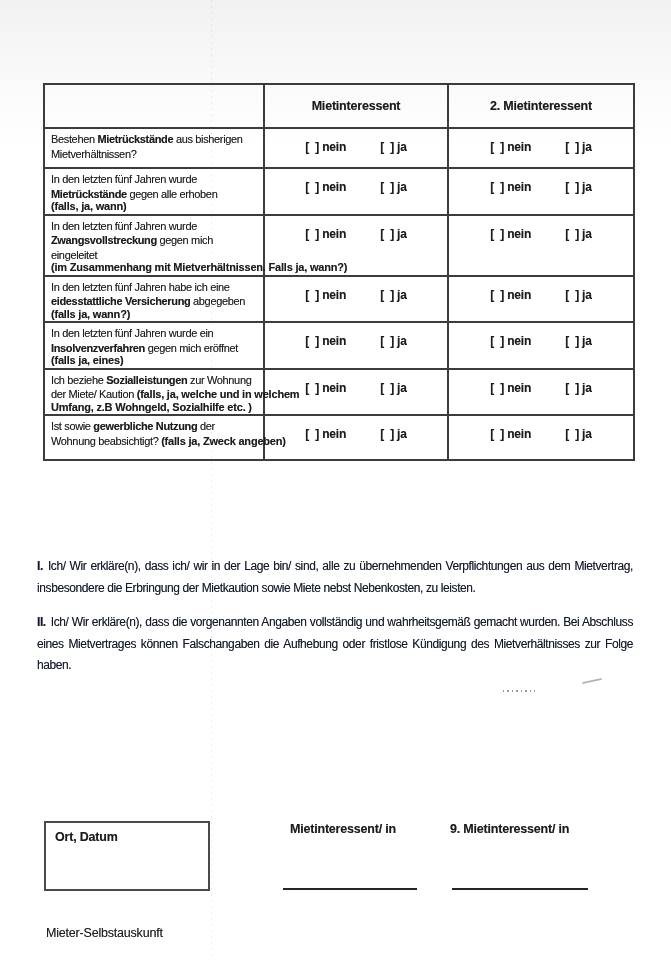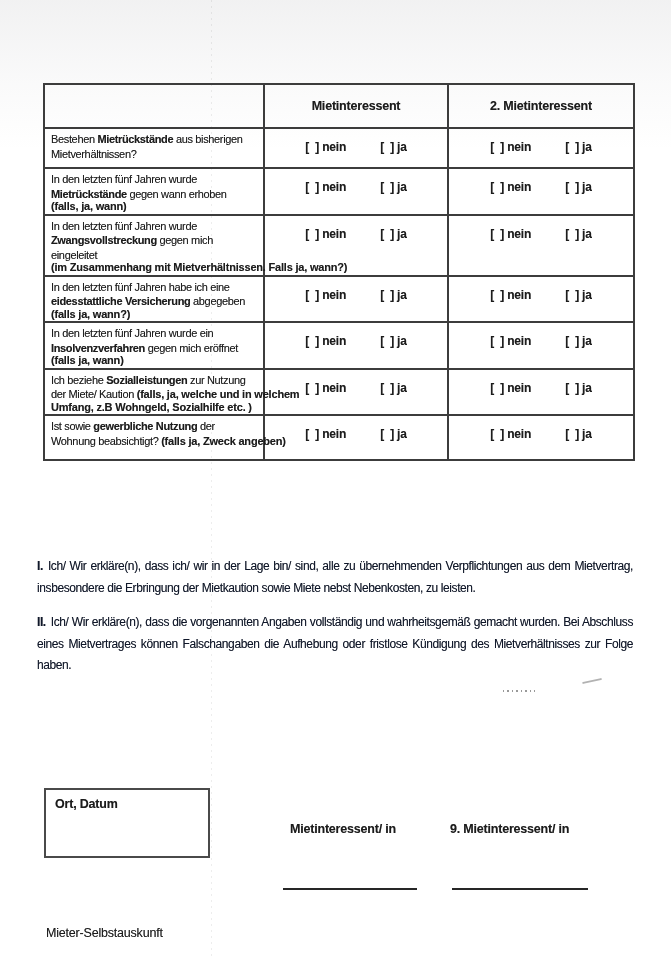--- a/index.html
+++ b/index.html
@@ -45,21 +45,21 @@
   .decl p{margin:0 0 13px 0;}
   .decl .lbl{font-weight:700;margin-right:5px;}
 
   
   .dots{position:absolute;left:503px;top:690px;width:32px;height:2px;
     background:repeating-linear-gradient(90deg,rgba(0,0,0,.4) 0 1.3px,transparent 1.3px 4.5px);}
   .scratch{position:absolute;left:582px;top:680px;width:20px;height:2px;background:rgba(0,0,0,.30);
     transform:rotate(-12deg);border-radius:1px;}
 
   
-  .ort-box{position:absolute;left:44px;top:788px;width:166px;height:70px;border:2px solid #4a4a4a;box-sizing:border-box;}
+  .ort-box{position:absolute;left:44px;top:821px;width:166px;height:70px;border:2px solid #4a4a4a;box-sizing:border-box;}
   .ort-lbl{display:block;padding:7px 0 0 9px;font-weight:700;font-size:12.5px;letter-spacing:-0.2px;}
   .sig-label{position:absolute;top:822px;font-weight:700;font-size:12.5px;letter-spacing:-0.2px;}
   #sigl1{left:290px;} #sigl2{left:450px;}
   .sig-line{position:absolute;top:888px;height:2px;background:#262626;}
   #line1{left:283px;width:134px;} #line2{left:452px;width:136px;}
 
   .footer{position:absolute;left:46px;top:926px;font-size:12.5px;letter-spacing:-0.2px;}
 </style>
 </head>
 <body>
@@ -86,21 +86,21 @@
           <td class="q">
             <div class="line"><span>Bestehen </span><span class="b">Mietrückstände</span><span> aus bisherigen</span></div>
             <div class="line"><span>Mietverhältnissen?</span></div>
           </td>
           <td class="opts"><span class="cb">[  ] nein</span><span class="cb">[  ] ja</span></td>
           <td class="opts"><span class="cb">[  ] nein</span><span class="cb">[  ] ja</span></td>
         </tr>
         <tr>
           <td class="q">
             <div class="line"><span>In den letzten fünf Jahren wurde</span></div>
-            <div class="line"><span class="b">Mietrückstände</span><span> gegen wann erhoben</span></div>
+            <div class="line"><span class="b">Mietrückstände</span><span> gegen alle erhoben</span></div>
             <div class="line small-line"><span class="sm">(falls, ja, wann)</span></div>
           </td>
           <td class="opts"><span class="cb">[  ] nein</span><span class="cb">[  ] ja</span></td>
           <td class="opts"><span class="cb">[  ] nein</span><span class="cb">[  ] ja</span></td>
         </tr>
         <tr>
           <td class="q">
             <div class="line"><span>In den letzten fünf Jahren wurde</span></div>
             <div class="line"><span class="b">Zwangsvollstreckung</span><span> gegen mich</span></div>
             <div class="line"><span>eingeleitet</span></div>
@@ -115,28 +115,28 @@
             <div class="line"><span class="b">eidesstattliche Versicherung</span><span> abgegeben</span></div>
             <div class="line small-line"><span class="sm">(falls ja, wann?)</span></div>
           </td>
           <td class="opts"><span class="cb">[  ] nein</span><span class="cb">[  ] ja</span></td>
           <td class="opts"><span class="cb">[  ] nein</span><span class="cb">[  ] ja</span></td>
         </tr>
         <tr>
           <td class="q">
             <div class="line"><span>In den letzten fünf Jahren wurde ein</span></div>
             <div class="line"><span class="b">Insolvenzverfahren</span><span> gegen mich eröffnet</span></div>
-            <div class="line small-line"><span class="sm">(falls ja, wann)</span></div>
+            <div class="line small-line"><span class="sm">(falls ja, eines)</span></div>
           </td>
           <td class="opts"><span class="cb">[  ] nein</span><span class="cb">[  ] ja</span></td>
           <td class="opts"><span class="cb">[  ] nein</span><span class="cb">[  ] ja</span></td>
         </tr>
         <tr>
           <td class="q">
-            <div class="line"><span>Ich beziehe </span><span class="b">Sozialleistungen</span><span> zur Nutzung</span></div>
+            <div class="line"><span>Ich beziehe </span><span class="b">Sozialleistungen</span><span> zur Wohnung</span></div>
             <div class="line"><span>der Miete/ Kaution </span><span class="sm">(falls, ja, welche und in welchem</span></div>
             <div class="line small-line"><span class="sm">Umfang, z.B Wohngeld, Sozialhilfe etc. )</span></div>
           </td>
           <td class="opts"><span class="cb">[  ] nein</span><span class="cb">[  ] ja</span></td>
           <td class="opts"><span class="cb">[  ] nein</span><span class="cb">[  ] ja</span></td>
         </tr>
         <tr>
           <td class="q">
             <div class="line"><span>Ist sowie </span><span class="b">gewerbliche Nutzung</span><span> der</span></div>
             <div class="line"><span>Wohnung beabsichtigt? </span><span class="sm">(falls ja, Zweck angeben)</span></div>

